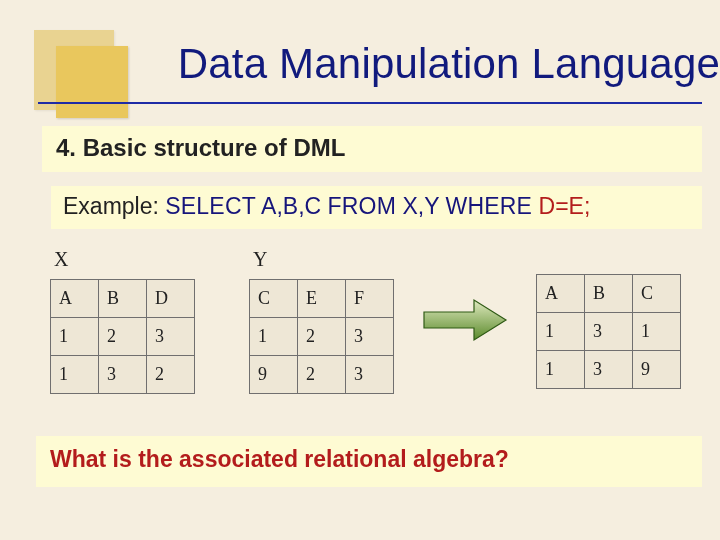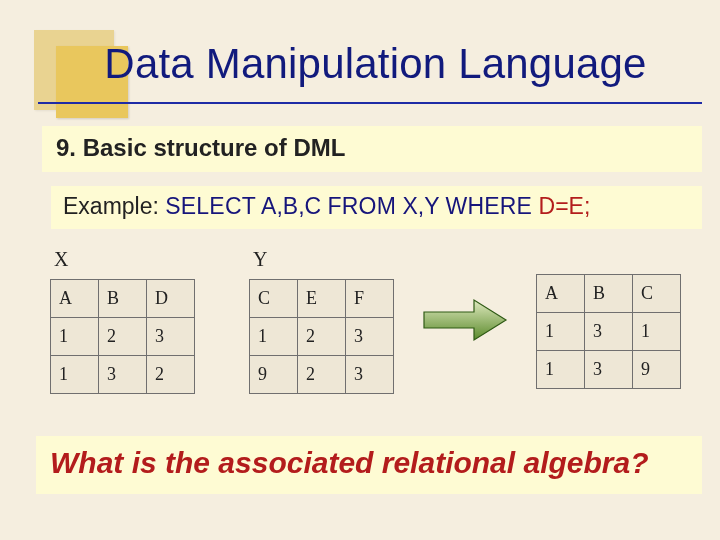--- a/index.html
+++ b/index.html
@@ -16,21 +16,21 @@
     box-shadow: 1px 1px 2px rgba(0,0,0,.12);
   }
   .deco-front {
     position: absolute; left: 56px; top: 46px;
     width: 72px; height: 72px;
     background: #e9c75d;
     box-shadow: 1px 1px 2px rgba(0,0,0,.15);
   }
   .title-wrap {
     position: absolute; left: 1px; right: 0; top: 40px;
-    display: flex; flex-direction: column; align-items: center;
+    display: flex; flex-direction: column; align-items: flex-end;
   }
   .title {
     font-size: 42px;
     color: #111a7d;
     letter-spacing: .2px;
     margin-left: 30px;
   }
   .title-rule {
     position: absolute; left: 38px; right: 18px; top: 102px;
     height: 2px; background: #1e2ba6;
@@ -88,38 +88,37 @@
   }
   svg.arrow { display: block; }
   .result-block { margin-top: 26px; }
   .question-box {
     position: absolute; left: 36px; right: 18px; top: 436px;
     background: #fefbd3;
     padding: 10px 14px 14px;
   }
   .question {
     font-family: "Comic Sans MS", "Trebuchet MS", cursive, sans-serif;
-    font-size: 30px; font-weight: bold;
+    font-size: 23px; font-weight: bold;
     color: #b31c1c;
-    font-style: italic;
   }
 </style>
 </head>
 <body>
 
 <div class="deco-shadow"></div>
 <div class="deco-front"></div>
 
 <div class="title-wrap">
   <div class="title">Data Manipulation Language</div>
 </div>
 <div class="title-rule"></div>
 
 <div class="subtitle-box">
-  <div class="subtitle">9. Basic structure of DML</div>
+  <div class="subtitle">4. Basic structure of DML</div>
 </div>
 
 <div class="example-box">
   <div class="example-line">
     <span class="lead">Example: </span><span class="kw-select">SELECT</span><span> A,B,C </span><span class="kw-from">FROM</span><span> X,Y </span><span class="kw-where">WHERE</span><span> </span><span class="cond">D=E;</span>
   </div>
 </div>
 
 <div class="tables-row">
 

